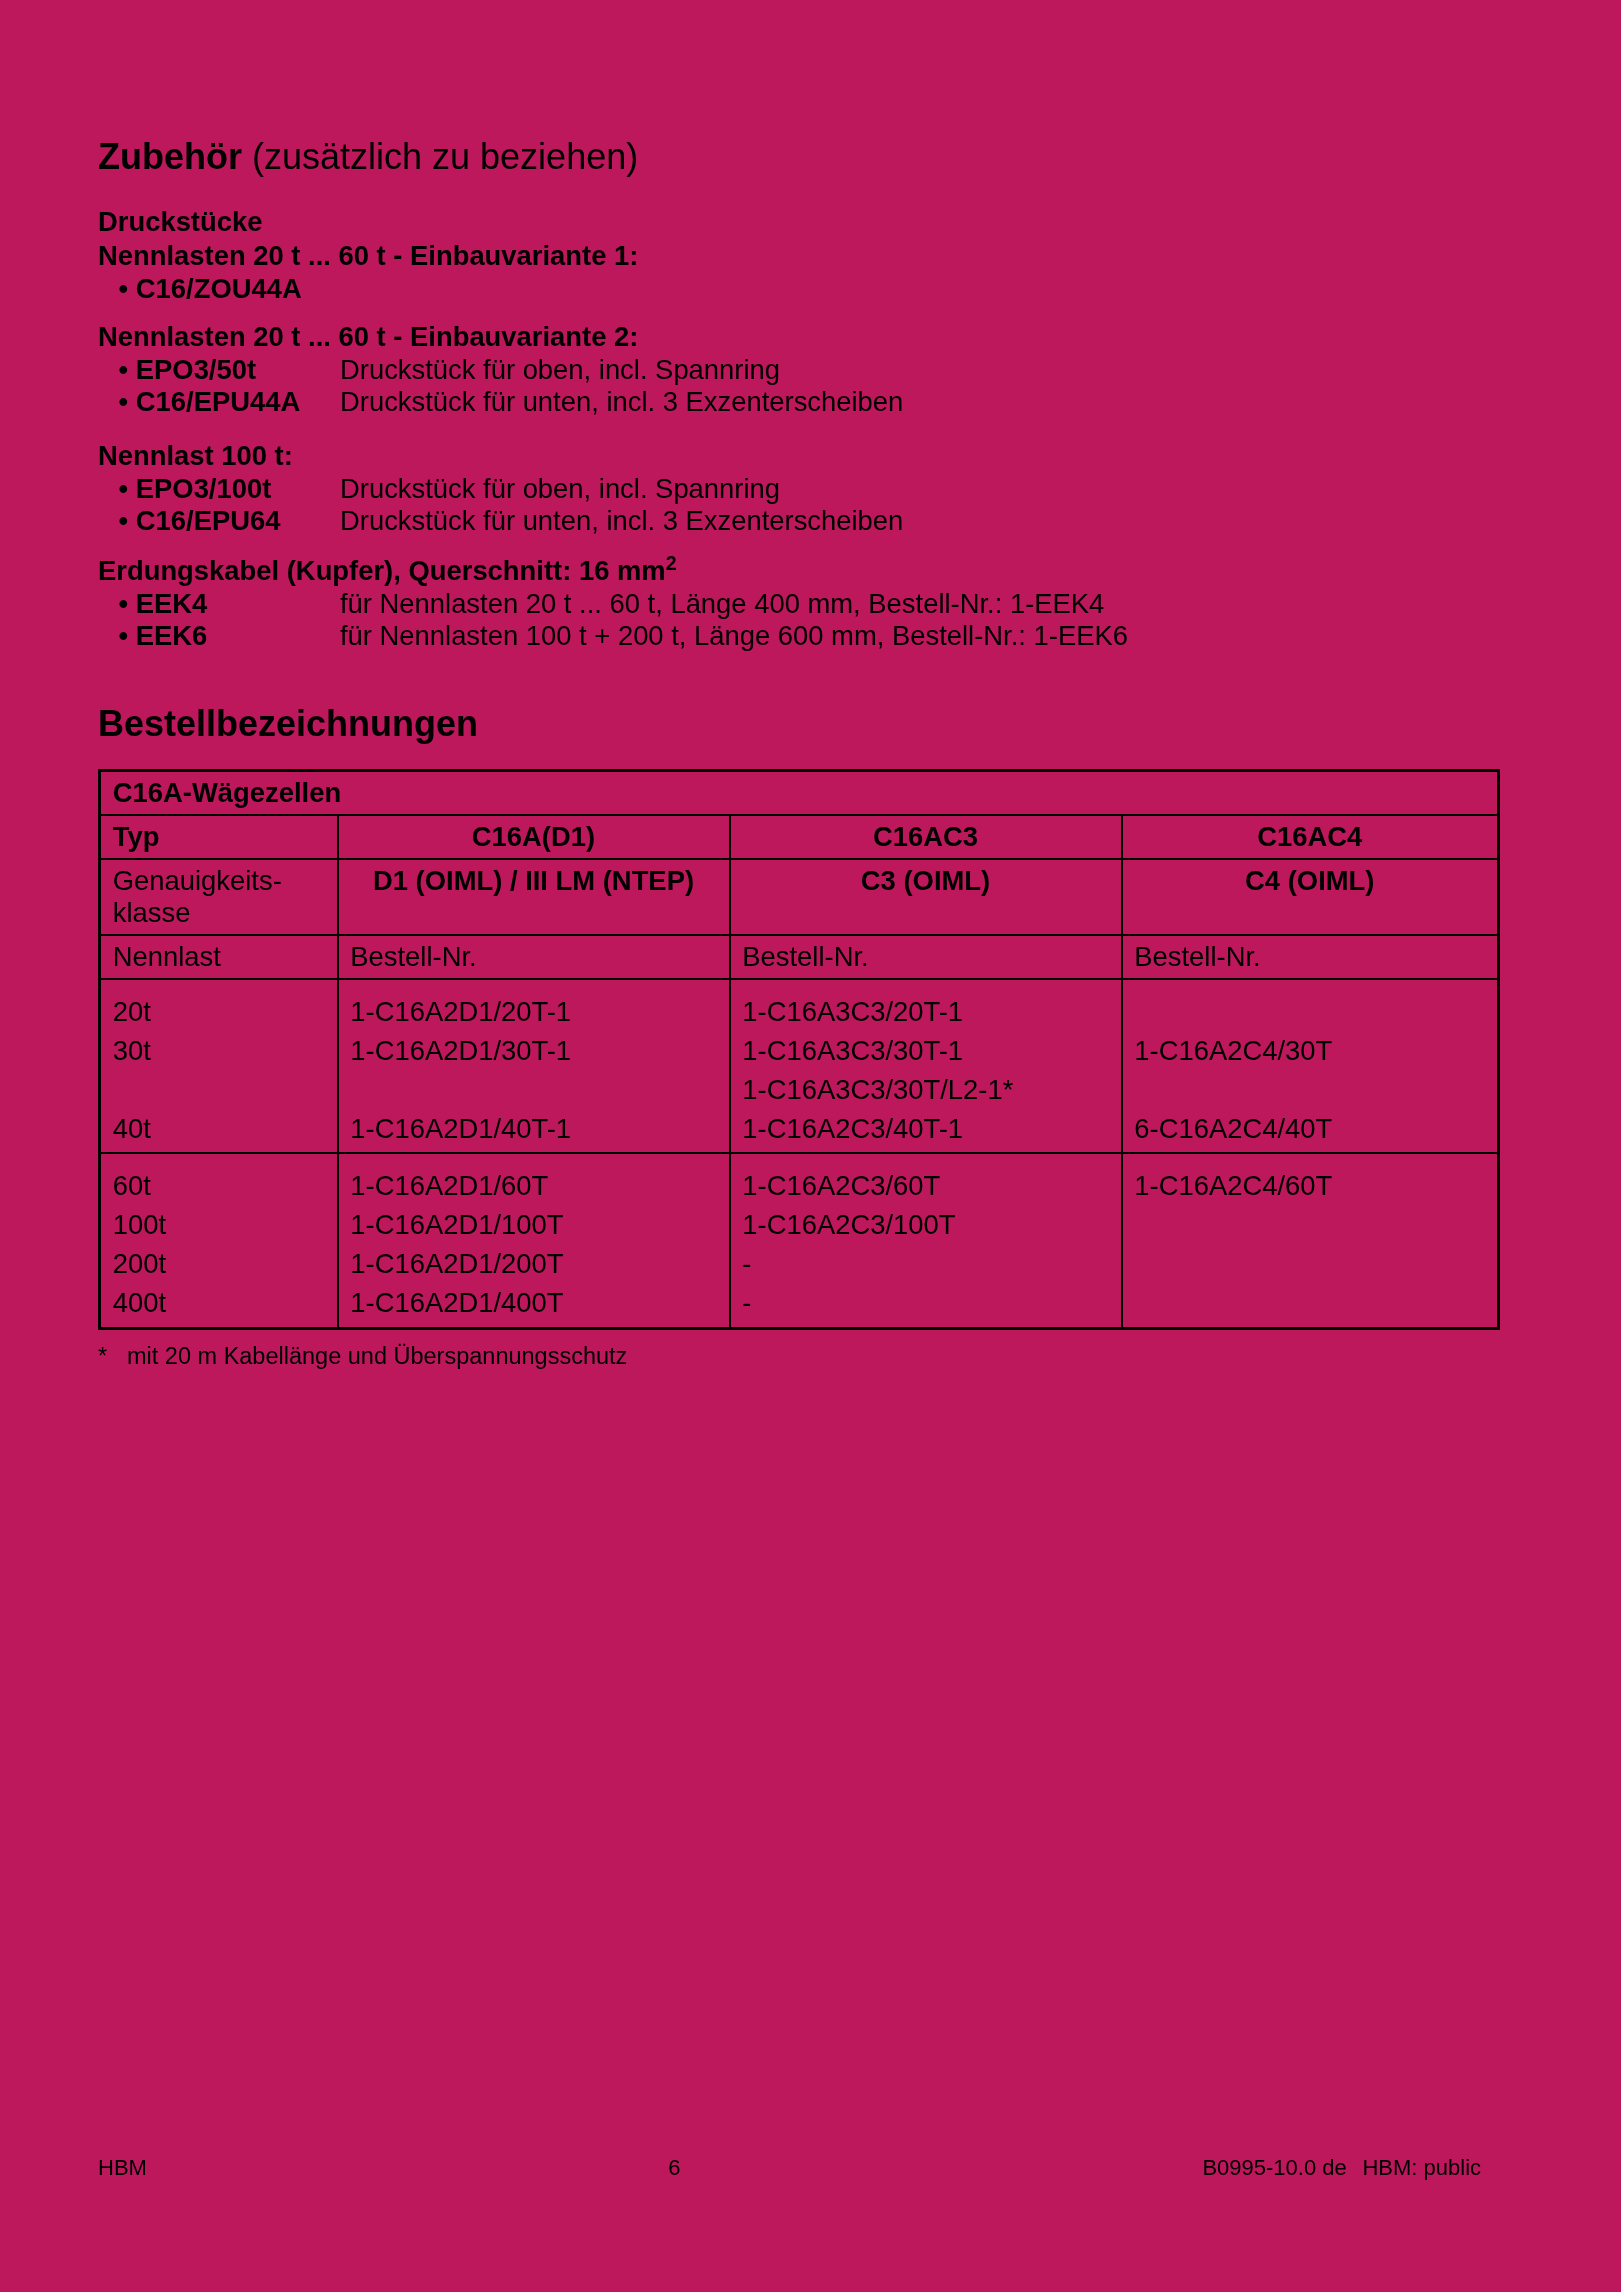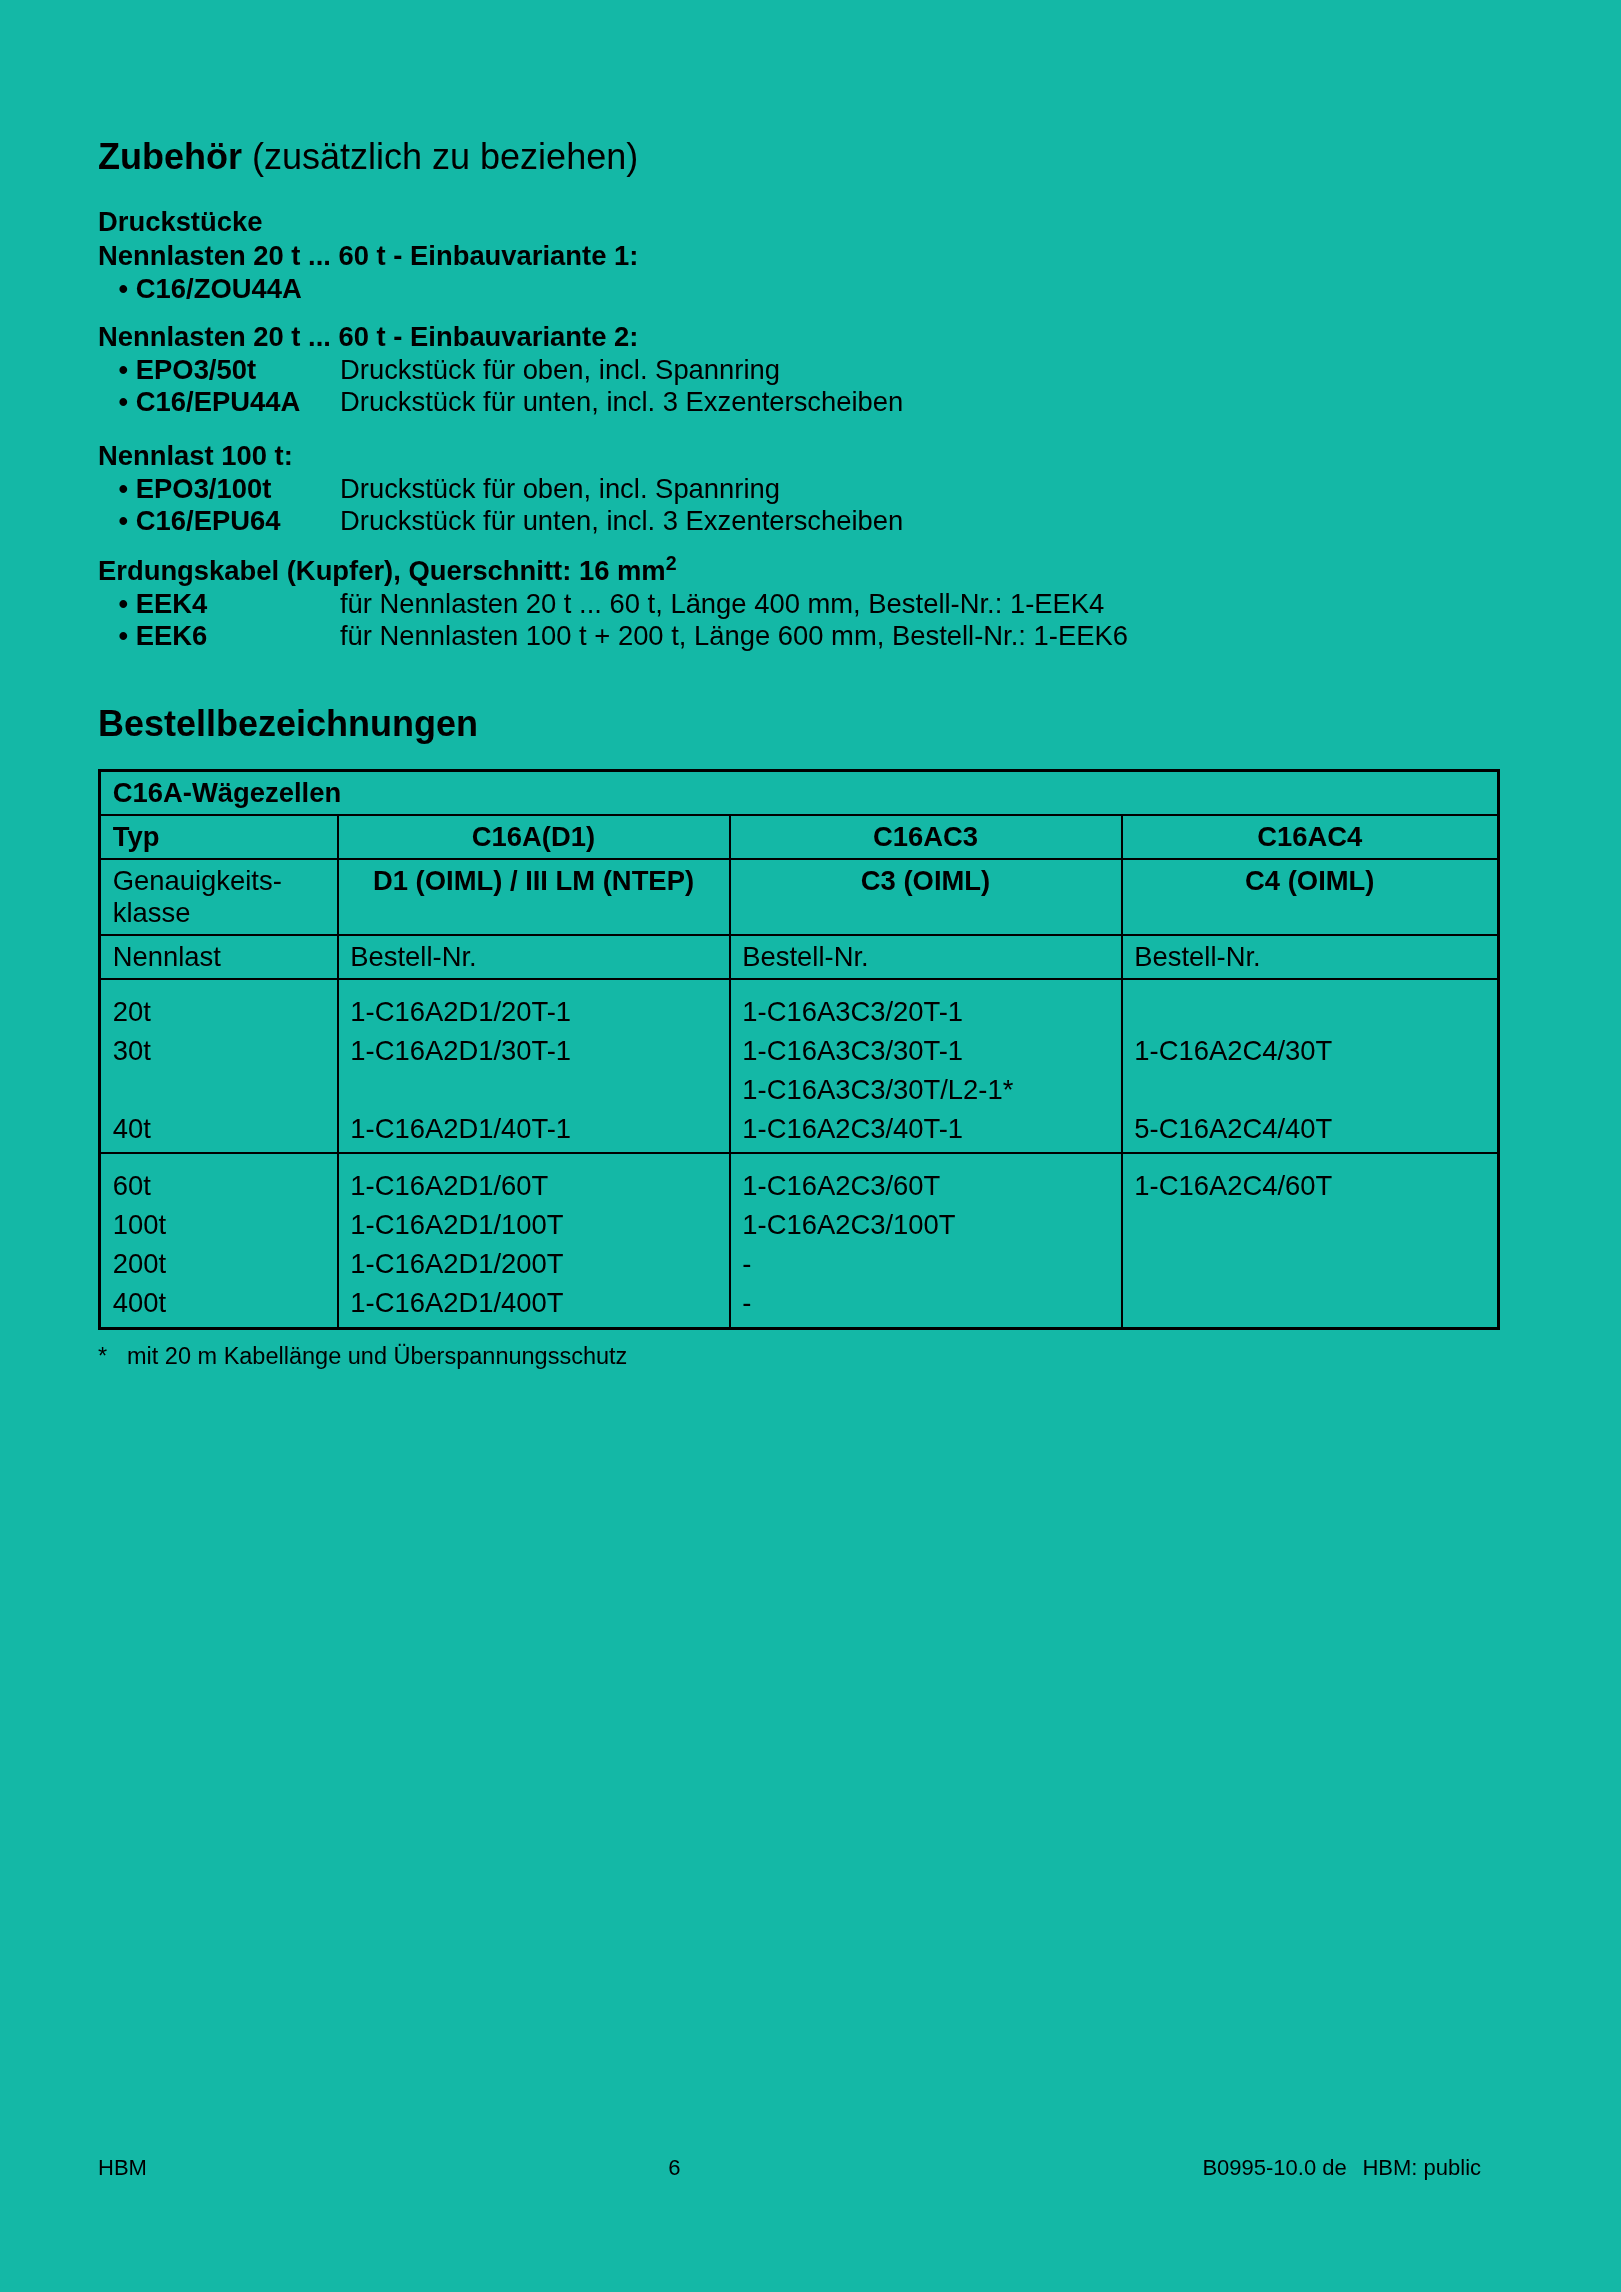--- a/index.html
+++ b/index.html
@@ -1,21 +1,21 @@
 <!DOCTYPE html>
 <html><head>
 <meta charset="utf-8">
 <style>
   * { margin:0; padding:0; box-sizing:border-box; }
   html,body { background:#e8e8e8; }
   body { font-family:"Liberation Sans","DejaVu Sans",sans-serif; color:#000000; }
   .page {
     position:relative;
     width:1621px; height:2293px;
-    background:#14b8a6;
+    background:#be185d;
     padding:135px 123px 0 98px;
     overflow:hidden;
   }
   .doc-title { font-size:36px; font-weight:normal; line-height:43px; margin-bottom:27.4px; }
   .doc-title .tb { font-weight:bold; }
   .subhead { font-size:27.4px; font-weight:bold; line-height:34px; }
   .subhead sup { font-size:19.6px; vertical-align:super; line-height:0; }
   .group-1 { margin-top:15px; }
   .group-2 { margin-top:20.6px; }
   .group-3 { margin-top:16.7px; }
@@ -150,21 +150,21 @@
         <td>
           <div class="block-line">1-C16A3C3/20T-1</div>
           <div class="block-line">1-C16A3C3/30T-1</div>
           <div class="block-line">1-C16A3C3/30T/L2-1*</div>
           <div class="block-line">1-C16A2C3/40T-1</div>
         </td>
         <td>
           <div class="block-line"></div>
           <div class="block-line">1-C16A2C4/30T</div>
           <div class="block-line"></div>
-          <div class="block-line">5-C16A2C4/40T</div>
+          <div class="block-line">6-C16A2C4/40T</div>
         </td>
       </tr>
       <tr class="thick-top block-row">
         <td>
           <div class="block-line">60t</div>
           <div class="block-line">100t</div>
           <div class="block-line">200t</div>
           <div class="block-line">400t</div>
         </td>
         <td>

